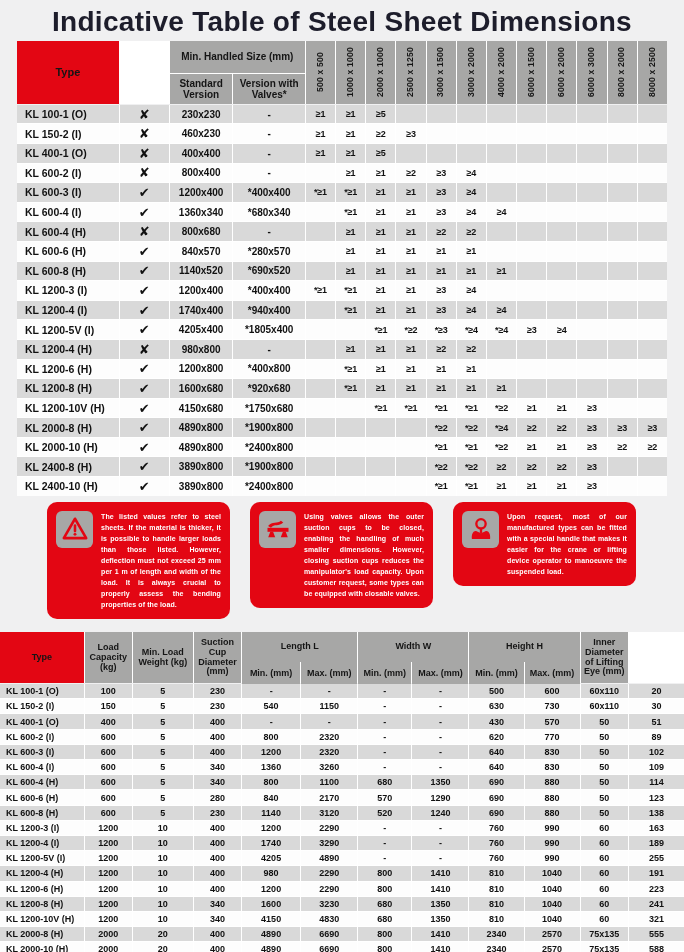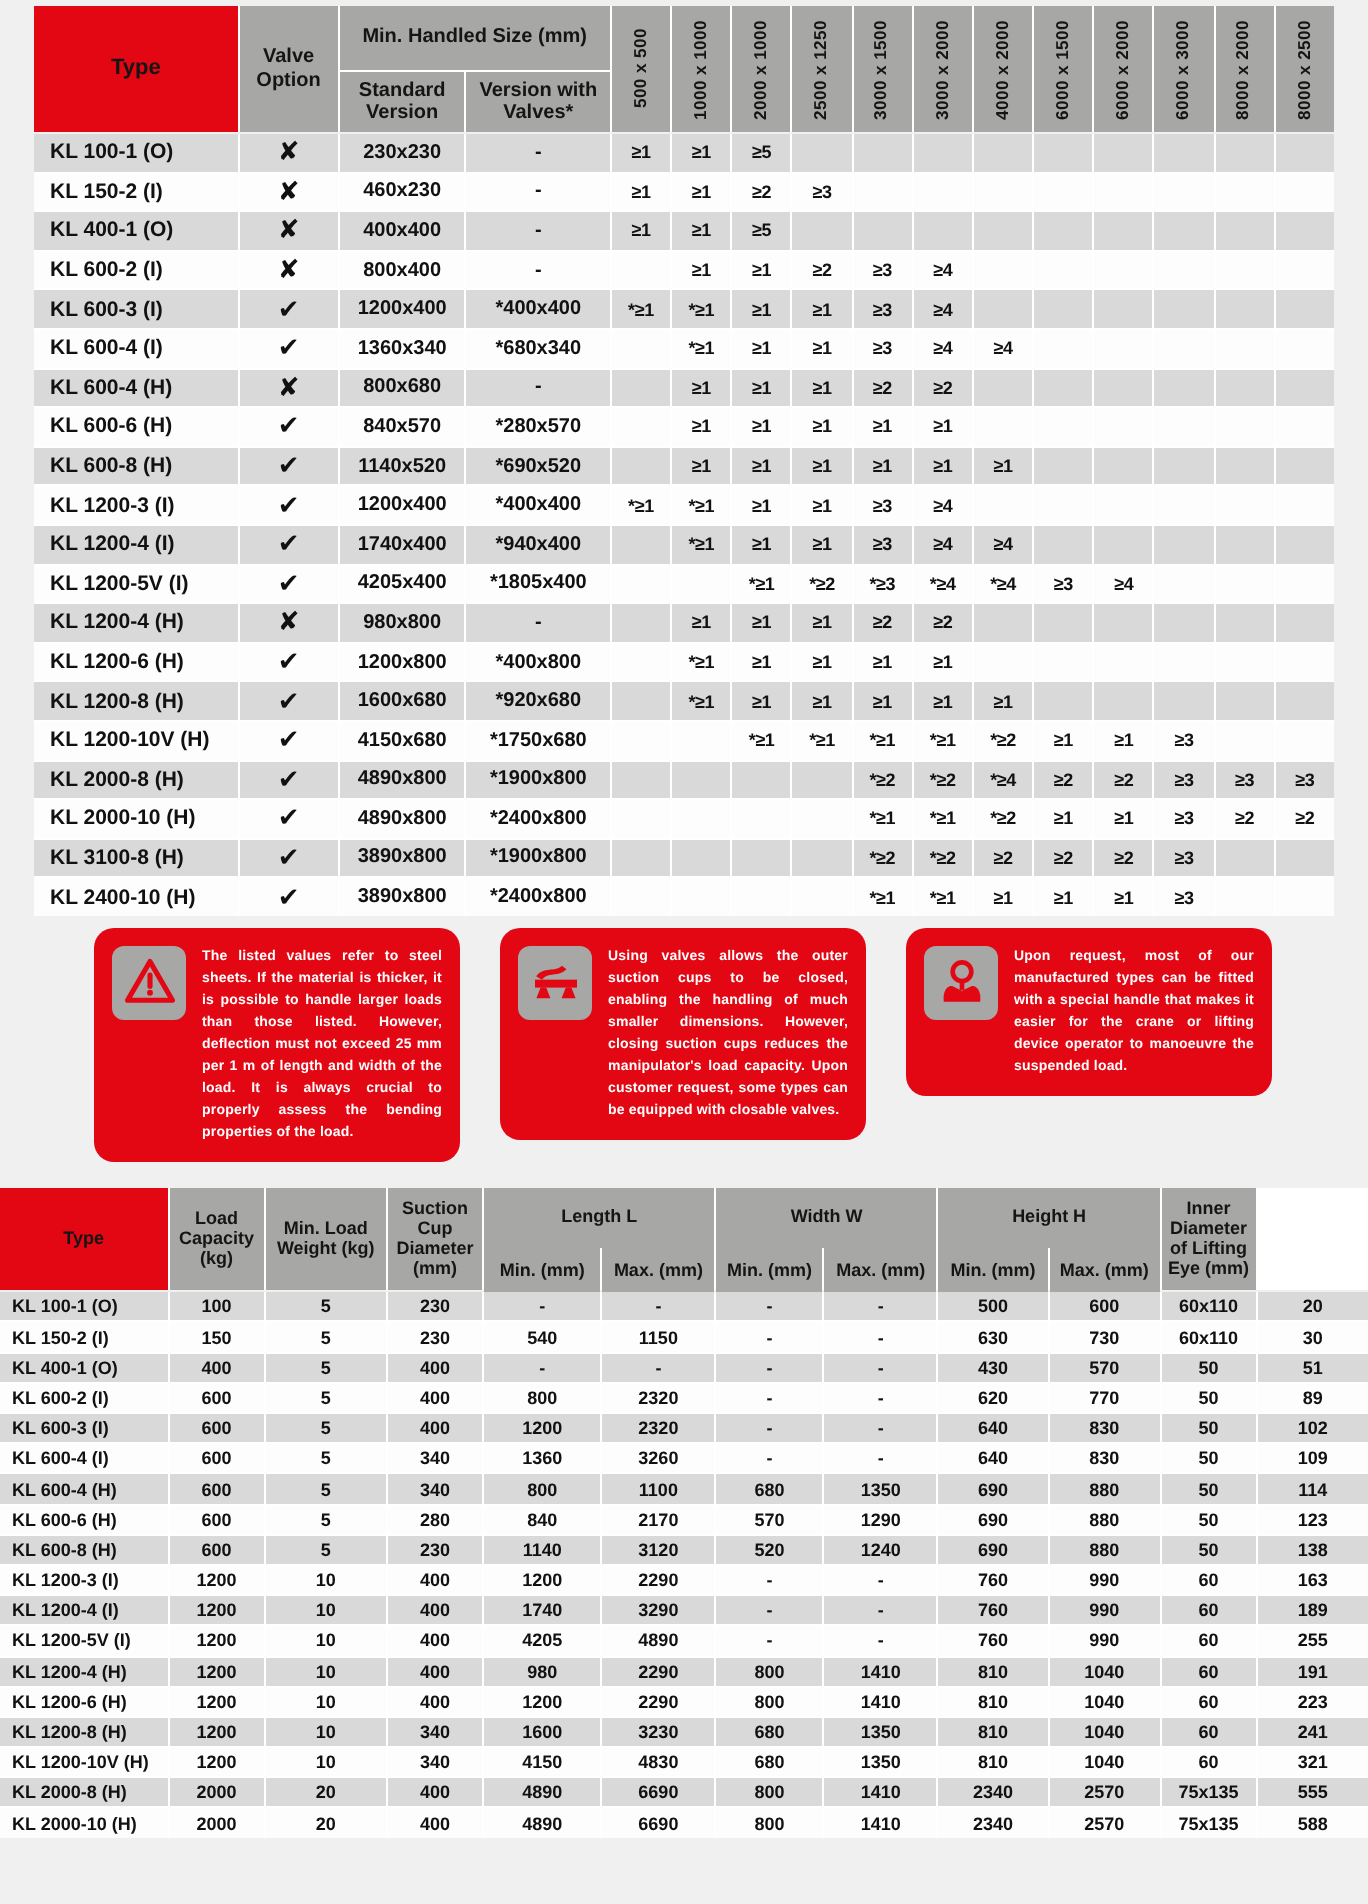--- a/index.html
+++ b/index.html
@@ -85,25 +85,25 @@
   .h2-inner{grid-column:11;grid-row:1/3;font-size:6.5px;}
   .h2-weight{grid-column:12;grid-row:1/3;font-size:9.5px;}
   .t2 .bcell{font-size:9px;}
   .t2type{justify-content:flex-start;padding-left:6px;font-size:9.5px;}
 </style>
 </head>
 <body>
 
 <div>
 
+  <h1>Indicative Table of Steel Sheet Dimensions</h1>
 
   <div class="t1wrap t1">
     <div class="grid t1cols" id="t1h">
       <div class="hcell h-type">Type</div>
-      <div class="hcell h-valve">Valve Option</div>
       <div class="hcell h-minsize">Min. Handled Size (mm)</div>
       <div class="hcell h-std">Standard Version</div>
       <div class="hcell h-valves">Version with Valves*</div>
 
     <div class="hcell vcell" style="grid-area: 1 / 5 / 3;">
           <span>500 x 500</span>
         </div>
         <div class="hcell vcell" style="grid-area: 1 / 6 / 3;">
           <span>1000 x 1000</span>
         </div>
@@ -420,21 +420,21 @@
         <div class="bcell small w"></div>
         <div class="bcell small w"></div>
         <div class="bcell small w">*≥1</div>
         <div class="bcell small w">*≥1</div>
         <div class="bcell small w">*≥2</div>
         <div class="bcell small w">≥1</div>
         <div class="bcell small w">≥1</div>
         <div class="bcell small w">≥3</div>
         <div class="bcell small w">≥2</div>
         <div class="bcell small w">≥2</div>
-        <div class="bcell t1type g">KL 3100-8 (H)</div>
+        <div class="bcell t1type g">KL 2400-8 (H)</div>
         <div class="bcell mark g">✔</div>
         <div class="bcell g">3890x800</div>
         <div class="bcell g">*1900x800</div>
         <div class="bcell small g"></div>
         <div class="bcell small g"></div>
         <div class="bcell small g"></div>
         <div class="bcell small g"></div>
         <div class="bcell small g">*≥2</div>
         <div class="bcell small g">*≥2</div>
         <div class="bcell small g">≥2</div>

